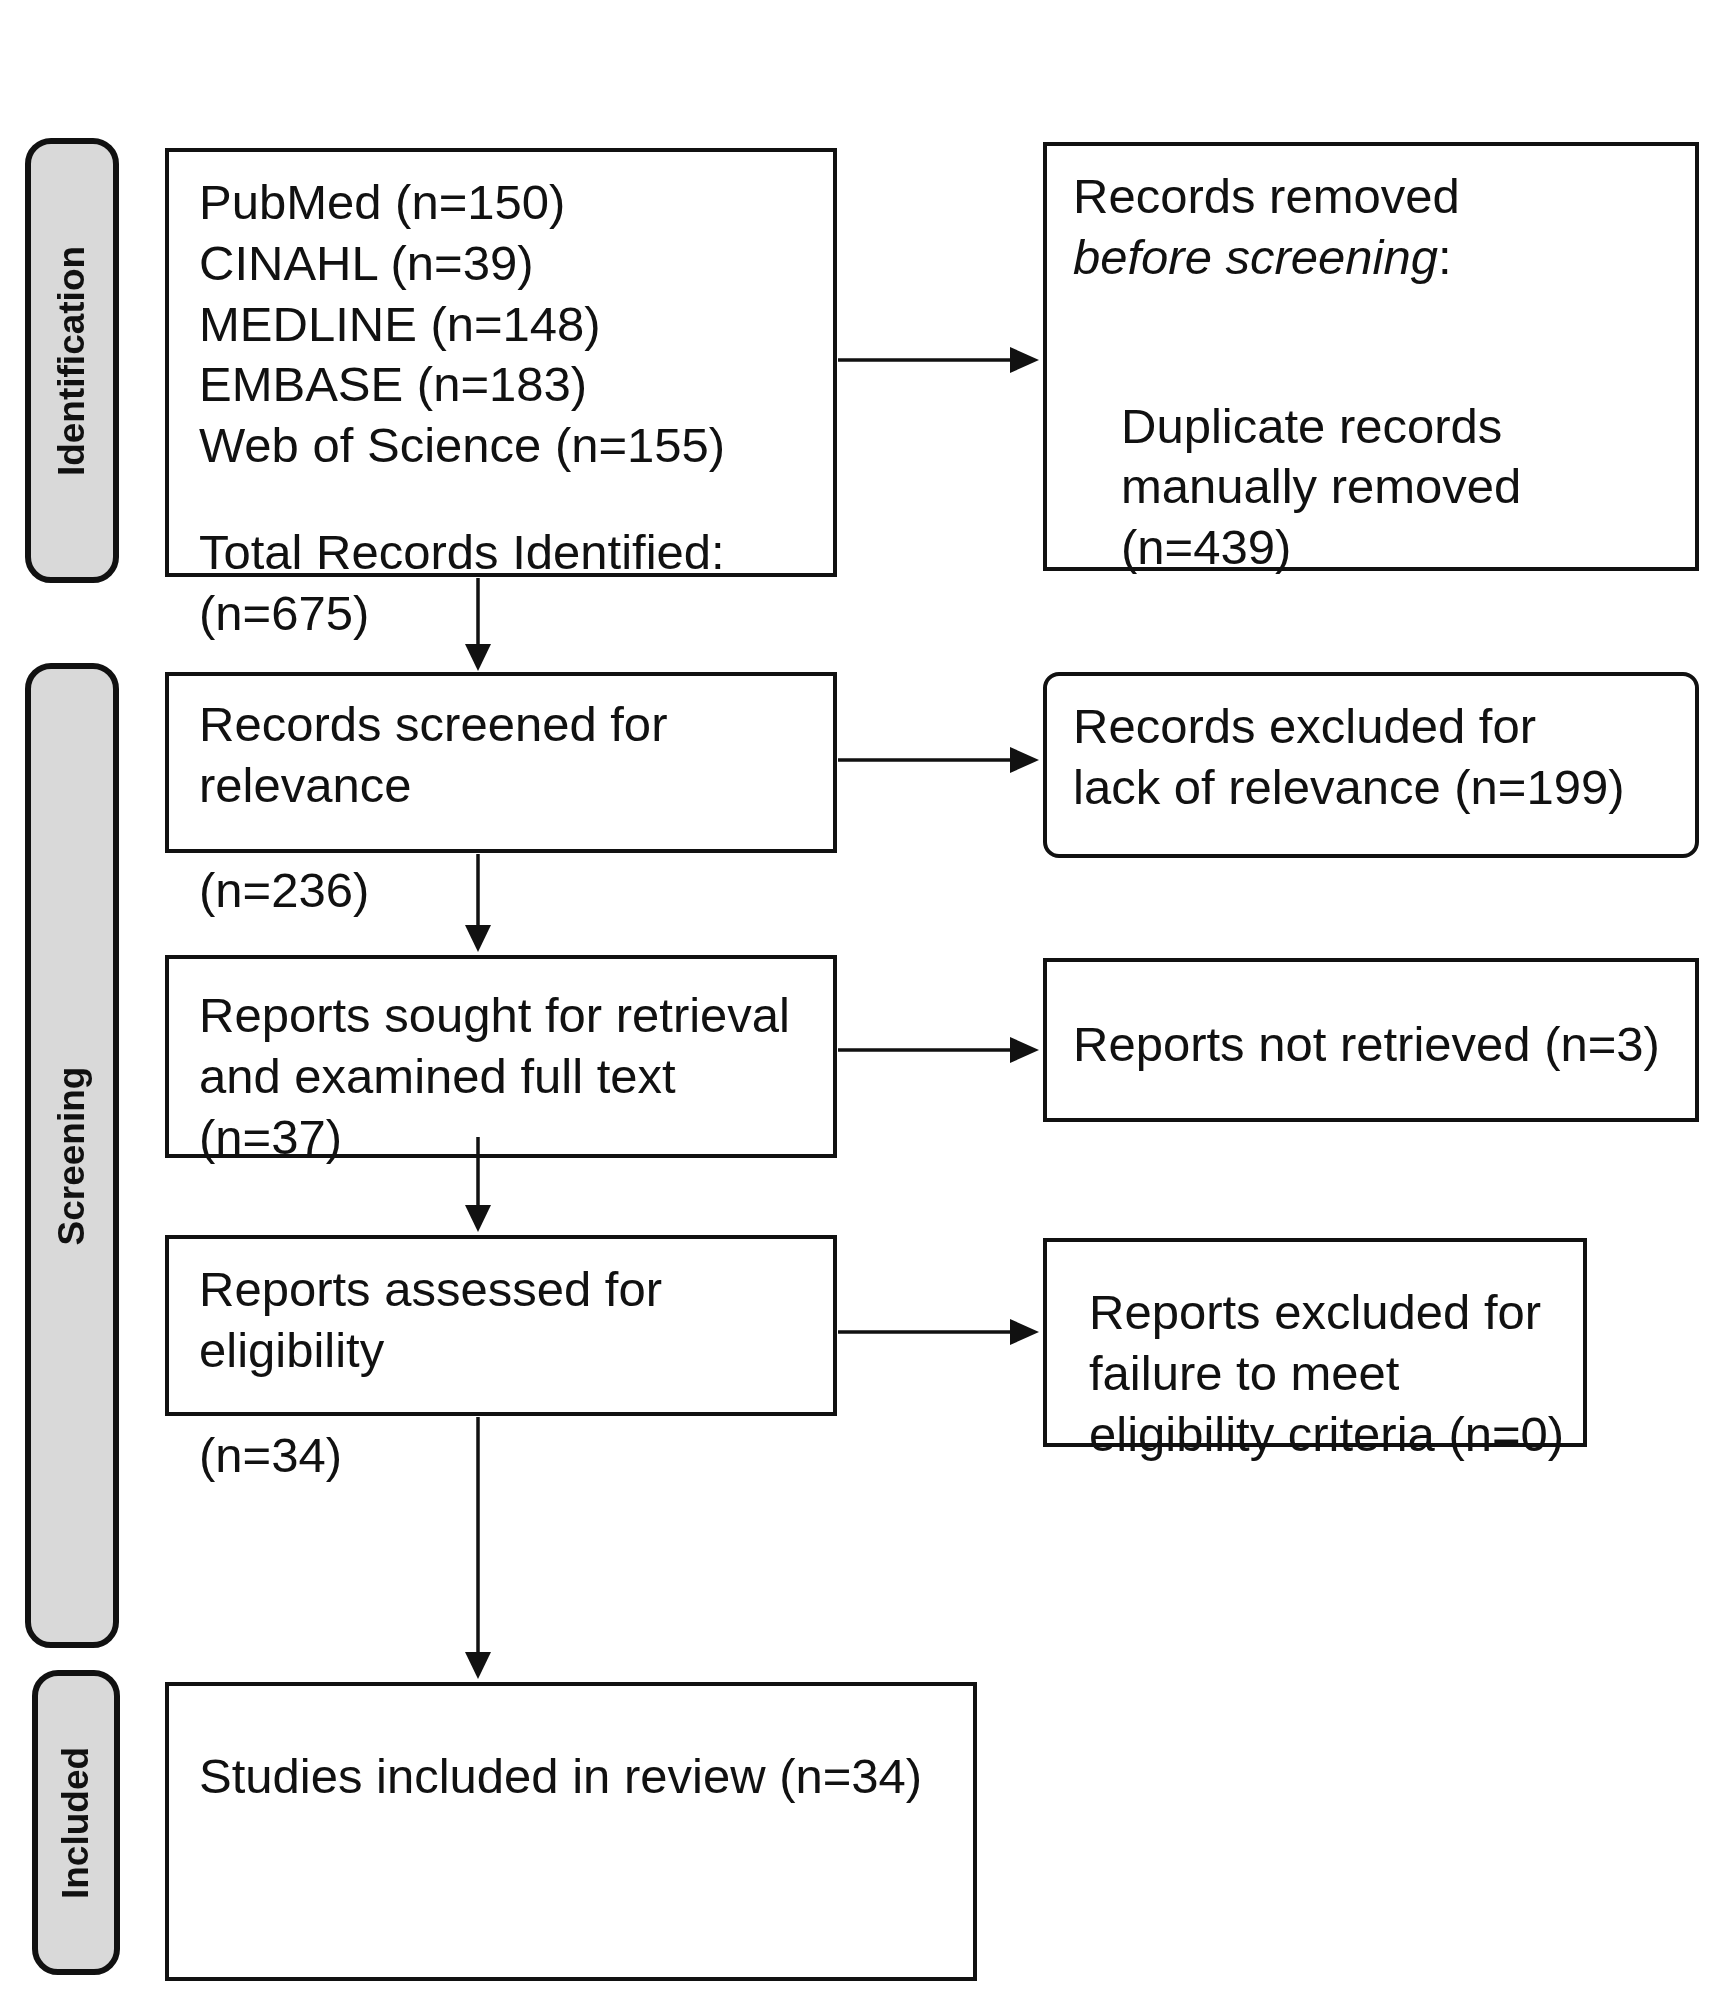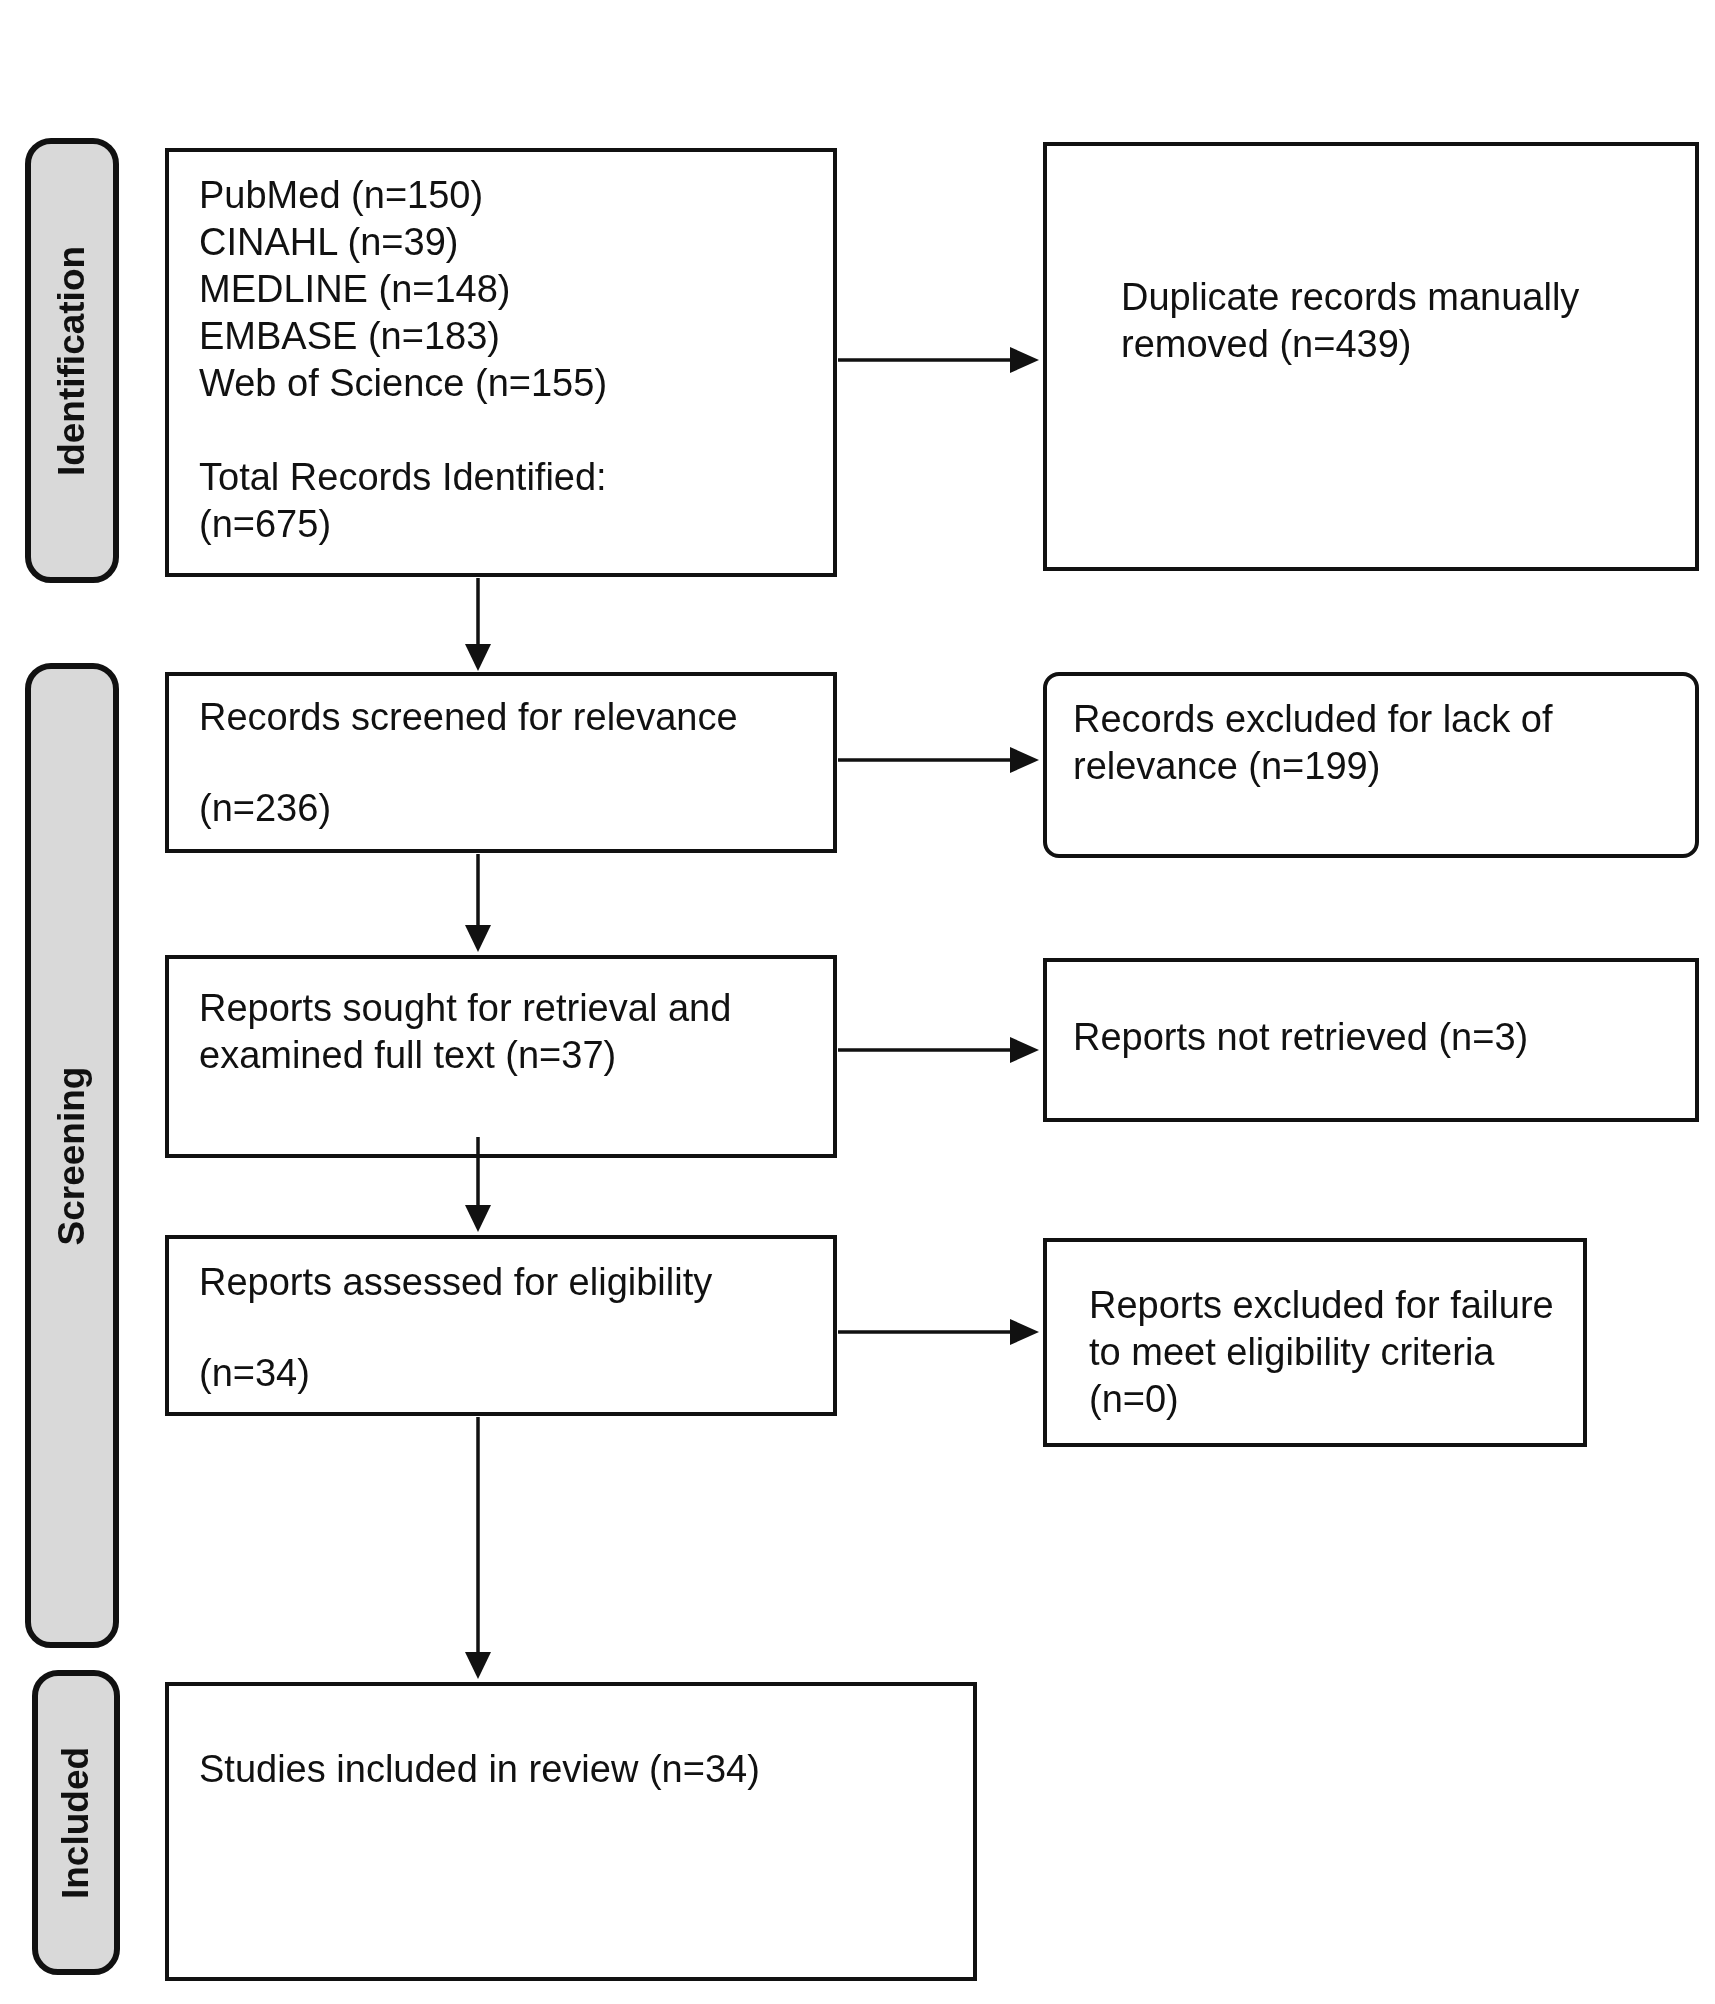--- a/index.html
+++ b/index.html
@@ -48,21 +48,21 @@
   }
   #stage-identification { left: 25px; top: 138px; width: 94px; height: 445px; }
   #stage-screening      { left: 25px; top: 663px; width: 94px; height: 985px; }
   #stage-included       { left: 32px; top: 1670px; width: 88px; height: 305px; }
 
   .box {
     position: absolute;
     background: #ffffff;
     border: 4px solid #111111;
     box-sizing: border-box;
-    font-size: 38px;
+    font-size: 49px;
     line-height: 1.24;
   }
   #box-sources              { left: 165px;  top: 148px;  width: 672px; height: 429px; padding: 20px 18px 0 30px; }
   #box-removed              { left: 1043px; top: 142px;  width: 656px; height: 429px; padding: 20px 18px 0 26px; }
   #box-screened             { left: 165px;  top: 672px;  width: 672px; height: 181px; padding: 18px 18px 0 30px; }
   #box-excluded-relevance   { left: 1043px; top: 672px;  width: 656px; height: 186px; padding: 20px 18px 0 26px; border-radius: 16px; }
   #box-sought               { left: 165px;  top: 955px;  width: 672px; height: 203px; padding: 26px 18px 0 30px; }
   #box-not-retrieved        { left: 1043px; top: 958px;  width: 656px; height: 164px; padding: 52px 18px 0 26px; }
   #box-assessed             { left: 165px;  top: 1235px; width: 672px; height: 181px; padding: 20px 18px 0 30px; }
   #box-excluded-eligibility { left: 1043px; top: 1238px; width: 544px; height: 209px; padding: 40px 18px 0 42px; }
@@ -108,20 +108,23 @@
     <div>CINAHL (n=39)</div>
     <div>MEDLINE (n=148)</div>
     <div>EMBASE (n=183)</div>
     <div>Web of Science (n=155)</div>
     <div class="spacer"></div>
     <div>Total Records Identified:</div>
     <div>(n=675)</div>
   </div>
 
   <div class="box" id="box-removed">
+    <div class="narrow-460">
+      <span>Records removed </span><span class="italic">before screening</span><span>:</span>
+    </div>
     <div class="removed-detail">Duplicate records manually removed (n=439)</div>
   </div>
 
   <div class="box" id="box-screened">
     <div>Records screened for relevance</div>
     <div class="count-line">(n=236)</div>
   </div>
 
   <div class="box" id="box-excluded-relevance">
     <div class="narrow-560">Records excluded for lack of relevance (n=199)</div>

